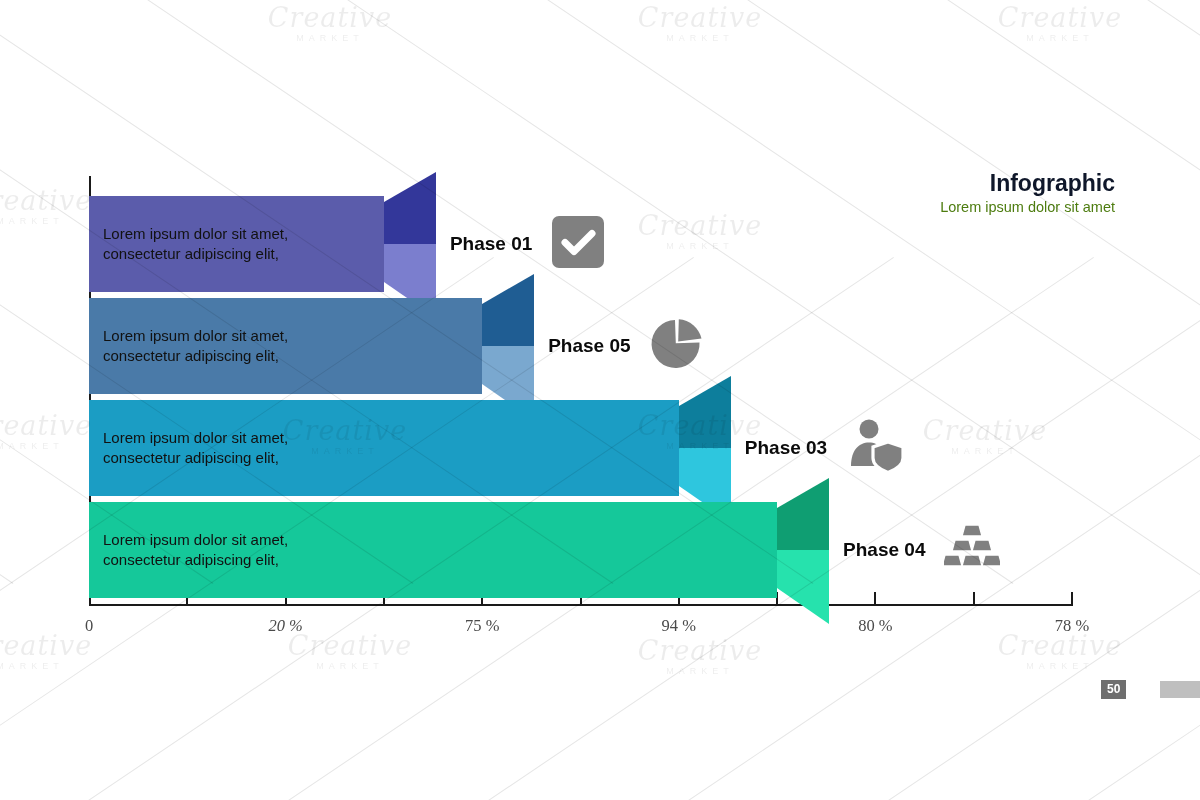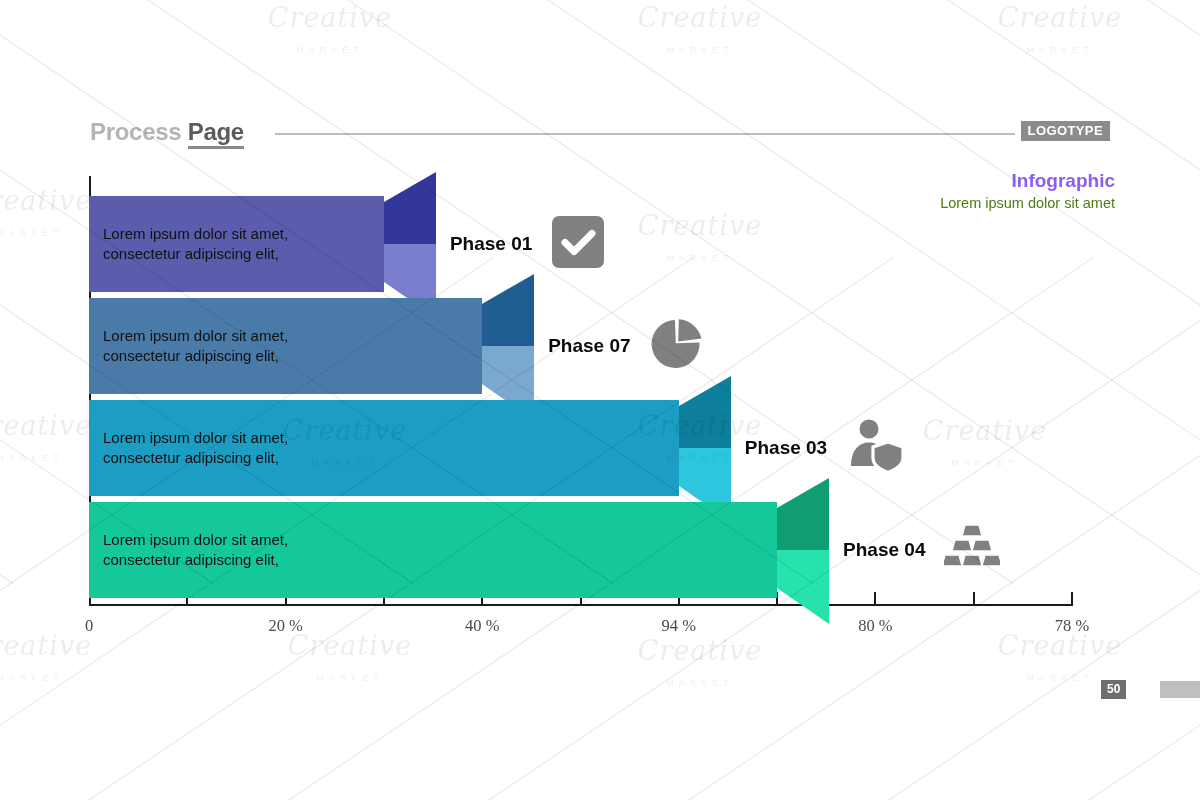--- a/index.html
+++ b/index.html
@@ -41,21 +41,21 @@
     font-family: "DejaVu Serif", serif;
     font-style: italic;
     text-align: center;
     line-height: 1.0;
     user-select: none;
   }
   .wm-text .wm-big { font-size: 27px; letter-spacing: 1px; display: block; }
   .wm-text .wm-small {
     font-size: 9px; letter-spacing: 5px; display: block;
     font-style: normal; font-family: "Liberation Sans", sans-serif;
-    margin-top: 15px;
+    margin-top: 3px;
     text-align: center;
   }
 
   
   .header {
     position: absolute;
     left: 90px;
     top: 118px;
     width: 1020px;
     height: 34px;
@@ -97,23 +97,23 @@
   }
 
   
   .info-block {
     position: absolute;
     right: 85px;
     top: 170px;
     text-align: right;
   }
   .info-title {
-    font-size: 19px;
+    font-size: 23px;
     font-weight: bold;
-    color: #8b5cf6;
+    color: #0f172a;
     line-height: 1.15;
   }
   .info-sub {
     font-size: 14.5px;
     color: #4d7c0f;
     margin-top: 3px;
     line-height: 1.15;
   }
 
   
@@ -204,28 +204,20 @@
     height: 17px;
     background: #bfbfbf;
     margin-left: 4px;
   }
 </style>
 </head>
 <body>
 
 <div id="slide">
 
-  <div class="header">
-    <div class="title-block">
-      <span class="title-light">Process</span>
-      <span class="title-dark">Page</span>
-    </div>
-    <div class="header-rule"></div>
-    <div class="logotype">LOGOTYPE</div>
-  </div>
 
   <div class="info-block">
     <div class="info-title">Infographic</div>
     <div class="info-sub">Lorem ipsum dolor sit amet</div>
   </div>
 
   <div class="chart">
     <div class="axis-line axis-y"></div>
     <div class="axis-line axis-x"></div>
     <div id="ticks">
@@ -235,22 +227,22 @@
         <div class="tick" style="left: 481.2px;"></div>
         <div class="tick" style="left: 579.5px;"></div>
         <div class="tick" style="left: 677.8px;"></div>
         <div class="tick" style="left: 776.1px;"></div>
         <div class="tick" style="left: 874.4px;"></div>
         <div class="tick" style="left: 972.7px;"></div>
       </div>
     <div class="tick-end-r"></div>
     <div id="axis-labels">
         <div class="axis-label" style="left: 89px;">0</div>
-        <div class="axis-label" style="left: 285.6px;">20 %</div>
-        <div class="axis-label" style="left: 482.2px;">40 %</div>
+        <div class="axis-label" style="left: 285.6px; font-style: italic;">20 %</div>
+        <div class="axis-label" style="left: 482.2px;">75 %</div>
         <div class="axis-label" style="left: 678.8px;">94 %</div>
         <div class="axis-label" style="left: 875.4px;">80 %</div>
         <div class="axis-label" style="left: 1072px;">78 %</div>
       </div>
     <div id="bars">
         <div class="bar-row" style="top: 196px; height: 96px; width: 1200px;">
           <div class="bar-rect" style="width: 294.9px; height: 96px; background: rgb(91, 92, 171);">
             <div class="bar-text">
               <div>Lorem ipsum dolor sit amet,</div>
               <div>consectetur adipiscing elit,</div>
@@ -272,21 +264,21 @@
             <div class="bar-text">
               <div>Lorem ipsum dolor sit amet,</div>
               <div>consectetur adipiscing elit,</div>
             </div>
           </div>
           <svg class="arrow-svg" width="56" height="150" viewBox="0 0 56 150" style="left: 482.2px; top: -24px;">
             <path d="M-26 72 L52 72 L52 146
      L0 110 Z" fill="#7aa8cf"></path>
             <path d="M0 72 L0 30 L52 0 L52 72 Z" fill="#1f5d93"></path>
           </svg>
-          <div class="phase-label" style="left: 548.2px; top: 48px;">Phase 07</div>
+          <div class="phase-label" style="left: 548.2px; top: 48px;">Phase 05</div>
           <div class="phase-icon" style="left: 649.4px; top: 48px;"><svg width="56" height="56" viewBox="0 0 56 56">
         <path d="M26 4 A24 24 0 1 0 50.5 26.5 L26.8 27.2 Z" fill="#808080"></path>
         <path d="M29.8 3.2 L29.2 25.4 L52.5 22.6 A25 25 0 0 0 29.8 3.2 Z" fill="#808080"></path>
       </svg></div>
         </div>
         <div class="bar-row" style="top: 400px; height: 96px; width: 1200px;">
           <div class="bar-rect" style="width: 589.8px; height: 96px; background: rgb(27, 157, 196);">
             <div class="bar-text">
               <div>Lorem ipsum dolor sit amet,</div>
               <div>consectetur adipiscing elit,</div>

